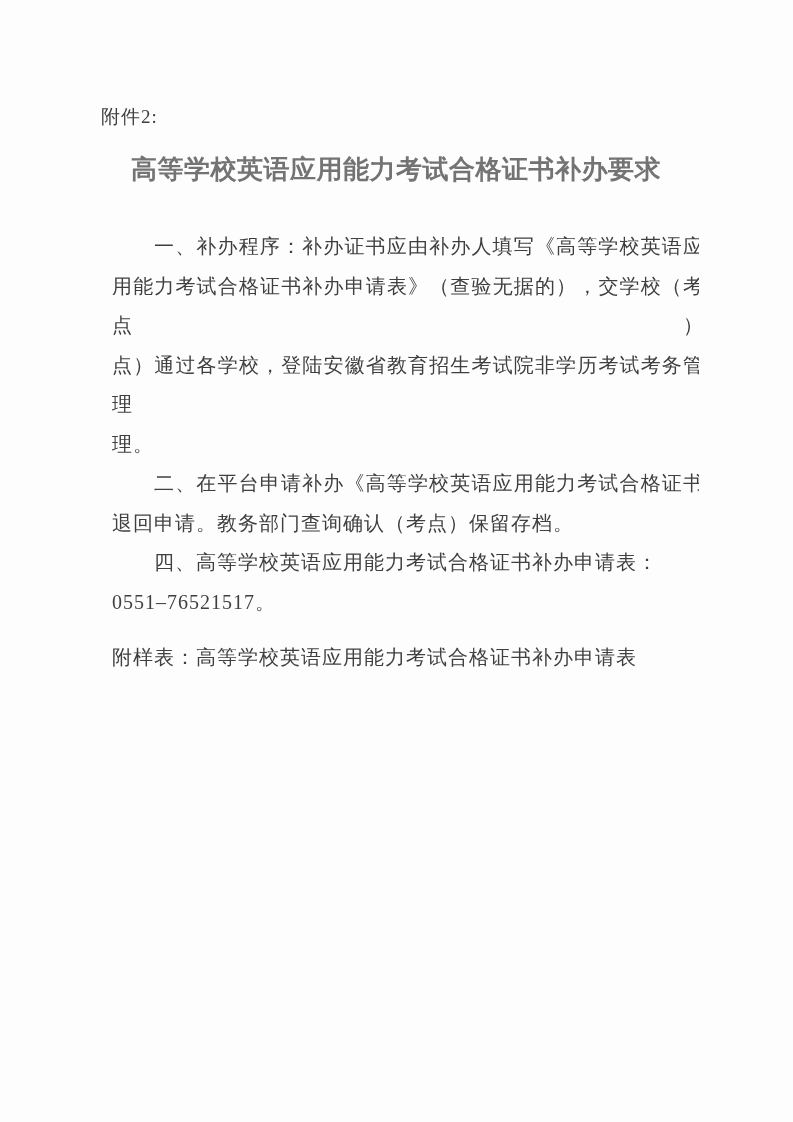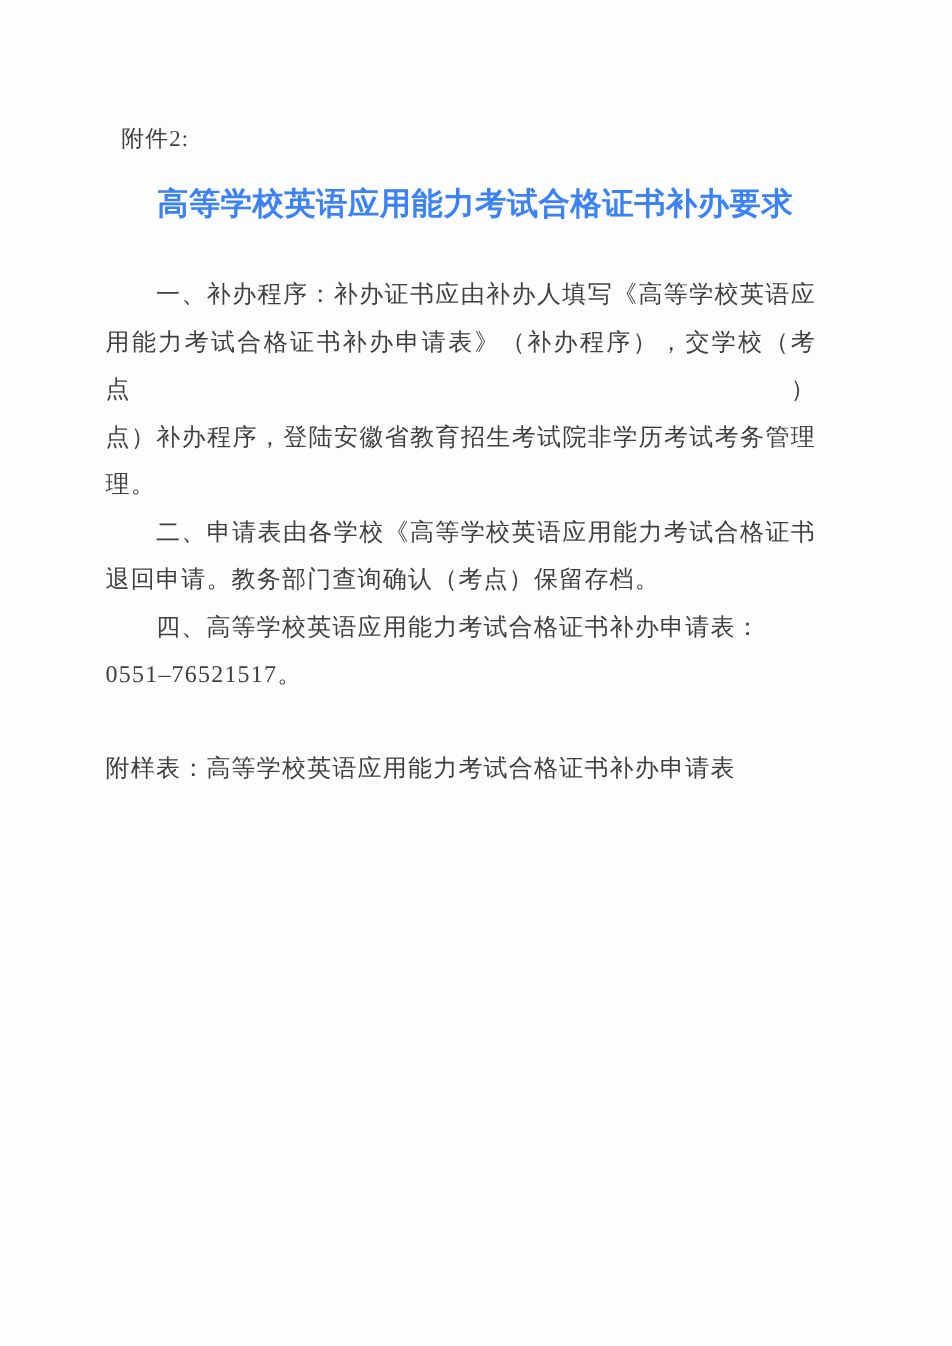--- a/index.html
+++ b/index.html
@@ -27,25 +27,25 @@
   .doc-title {
     position: absolute;
     left: 100px;
     top: 152px;
     width: 592px;
     margin: 0;
     text-align: center;
     font-size: 26px;
     font-weight: 700;
     letter-spacing: 0.5px;
-    color: #3b82f6;
+    color: #737373;
   }
   .doc-body {
     position: absolute;
-    left: 88px;
+    left: 112px;
     top: 227px;
     width: 592px;
     font-size: 20px;
     line-height: 39.5px;
     letter-spacing: 1px;
   }
   .para {
     margin: 0;
     padding: 0;
   }
@@ -54,44 +54,44 @@
     text-align-last: justify;
   }
   .ln-left {
     text-align: left;
     text-align-last: left;
   }
   .ln-indent {
     text-indent: 42px;
   }
   .appendix-note {
-    margin-top: 39px;
+    margin-top: 16px;
     text-align: left;
   }
 </style>
 </head>
 <body>
 
 <div class="page">
 
   <div class="attachment-label">附件2:</div>
 
   <h1 class="doc-title">高等学校英语应用能力考试合格证书补办要求</h1>
 
   <div class="doc-body">
 
     <div class="para">
       <div class="ln ln-indent">一、补办程序：补办证书应由补办人填写《高等学校英语应</div>
-      <div class="ln">用能力考试合格证书补办申请表》（补办程序），交学校（考点）</div>
-      <div class="ln">点）补办程序，登陆安徽省教育招生考试院非学历考试考务管理</div>
+      <div class="ln">用能力考试合格证书补办申请表》（查验无据的），交学校（考点）</div>
+      <div class="ln">点）通过各学校，登陆安徽省教育招生考试院非学历考试考务管理</div>
       <div class="ln-left">理。</div>
     </div>
 
     <div class="para">
-      <div class="ln ln-indent">二、申请表由各学校《高等学校英语应用能力考试合格证书</div>
+      <div class="ln ln-indent">二、在平台申请补办《高等学校英语应用能力考试合格证书</div>
       <div class="ln-left">退回申请。教务部门查询确认（考点）保留存档。</div>
     </div>
 
 
     <div class="para">
       <div class="ln-left ln-indent">四、高等学校英语应用能力考试合格证书补办申请表：</div>
       <div class="ln-left">0551–76521517。</div>
     </div>
 
     <div class="appendix-note ln-left">附样表：高等学校英语应用能力考试合格证书补办申请表</div>

